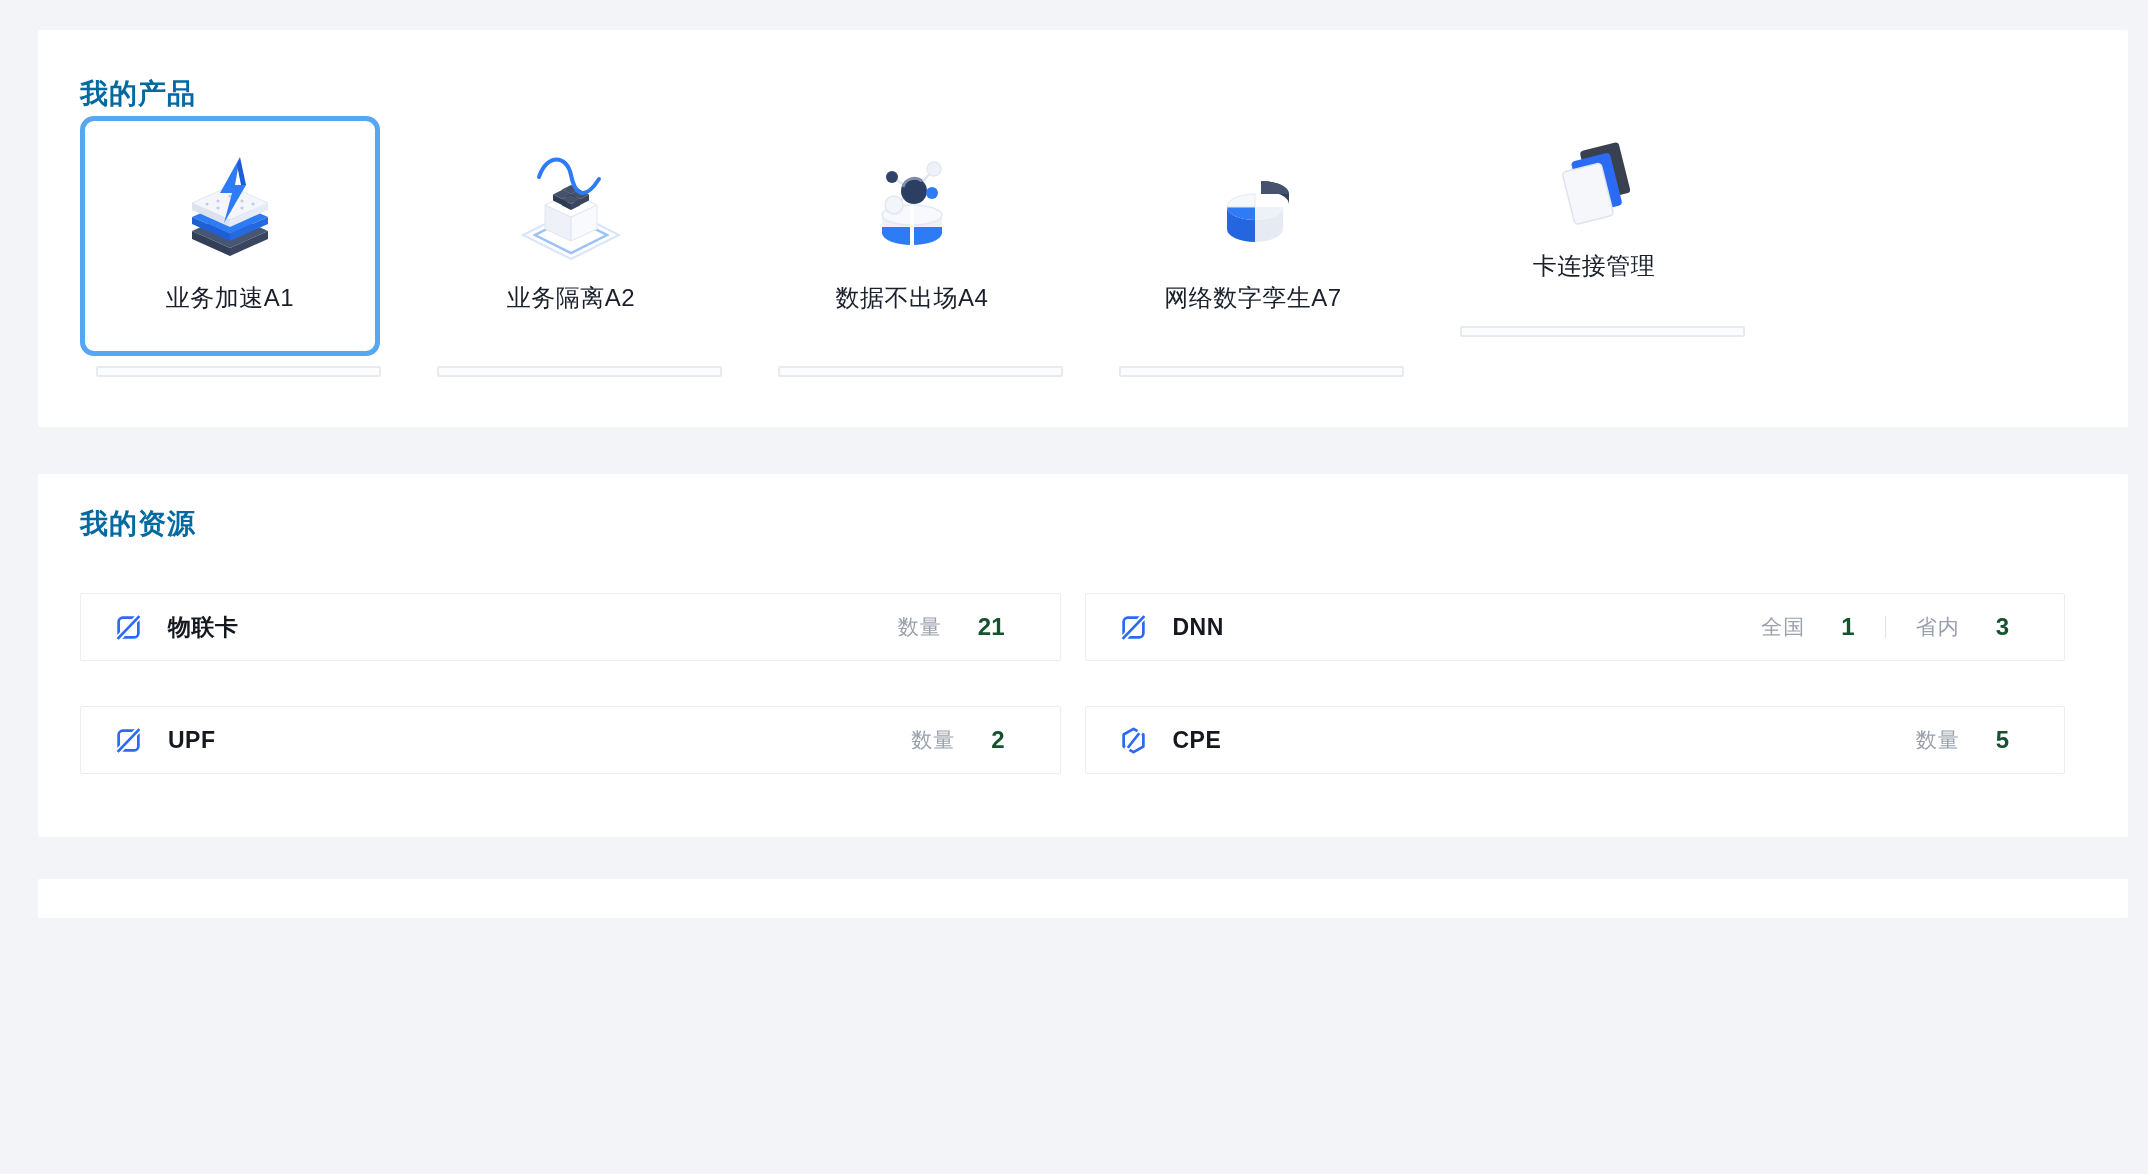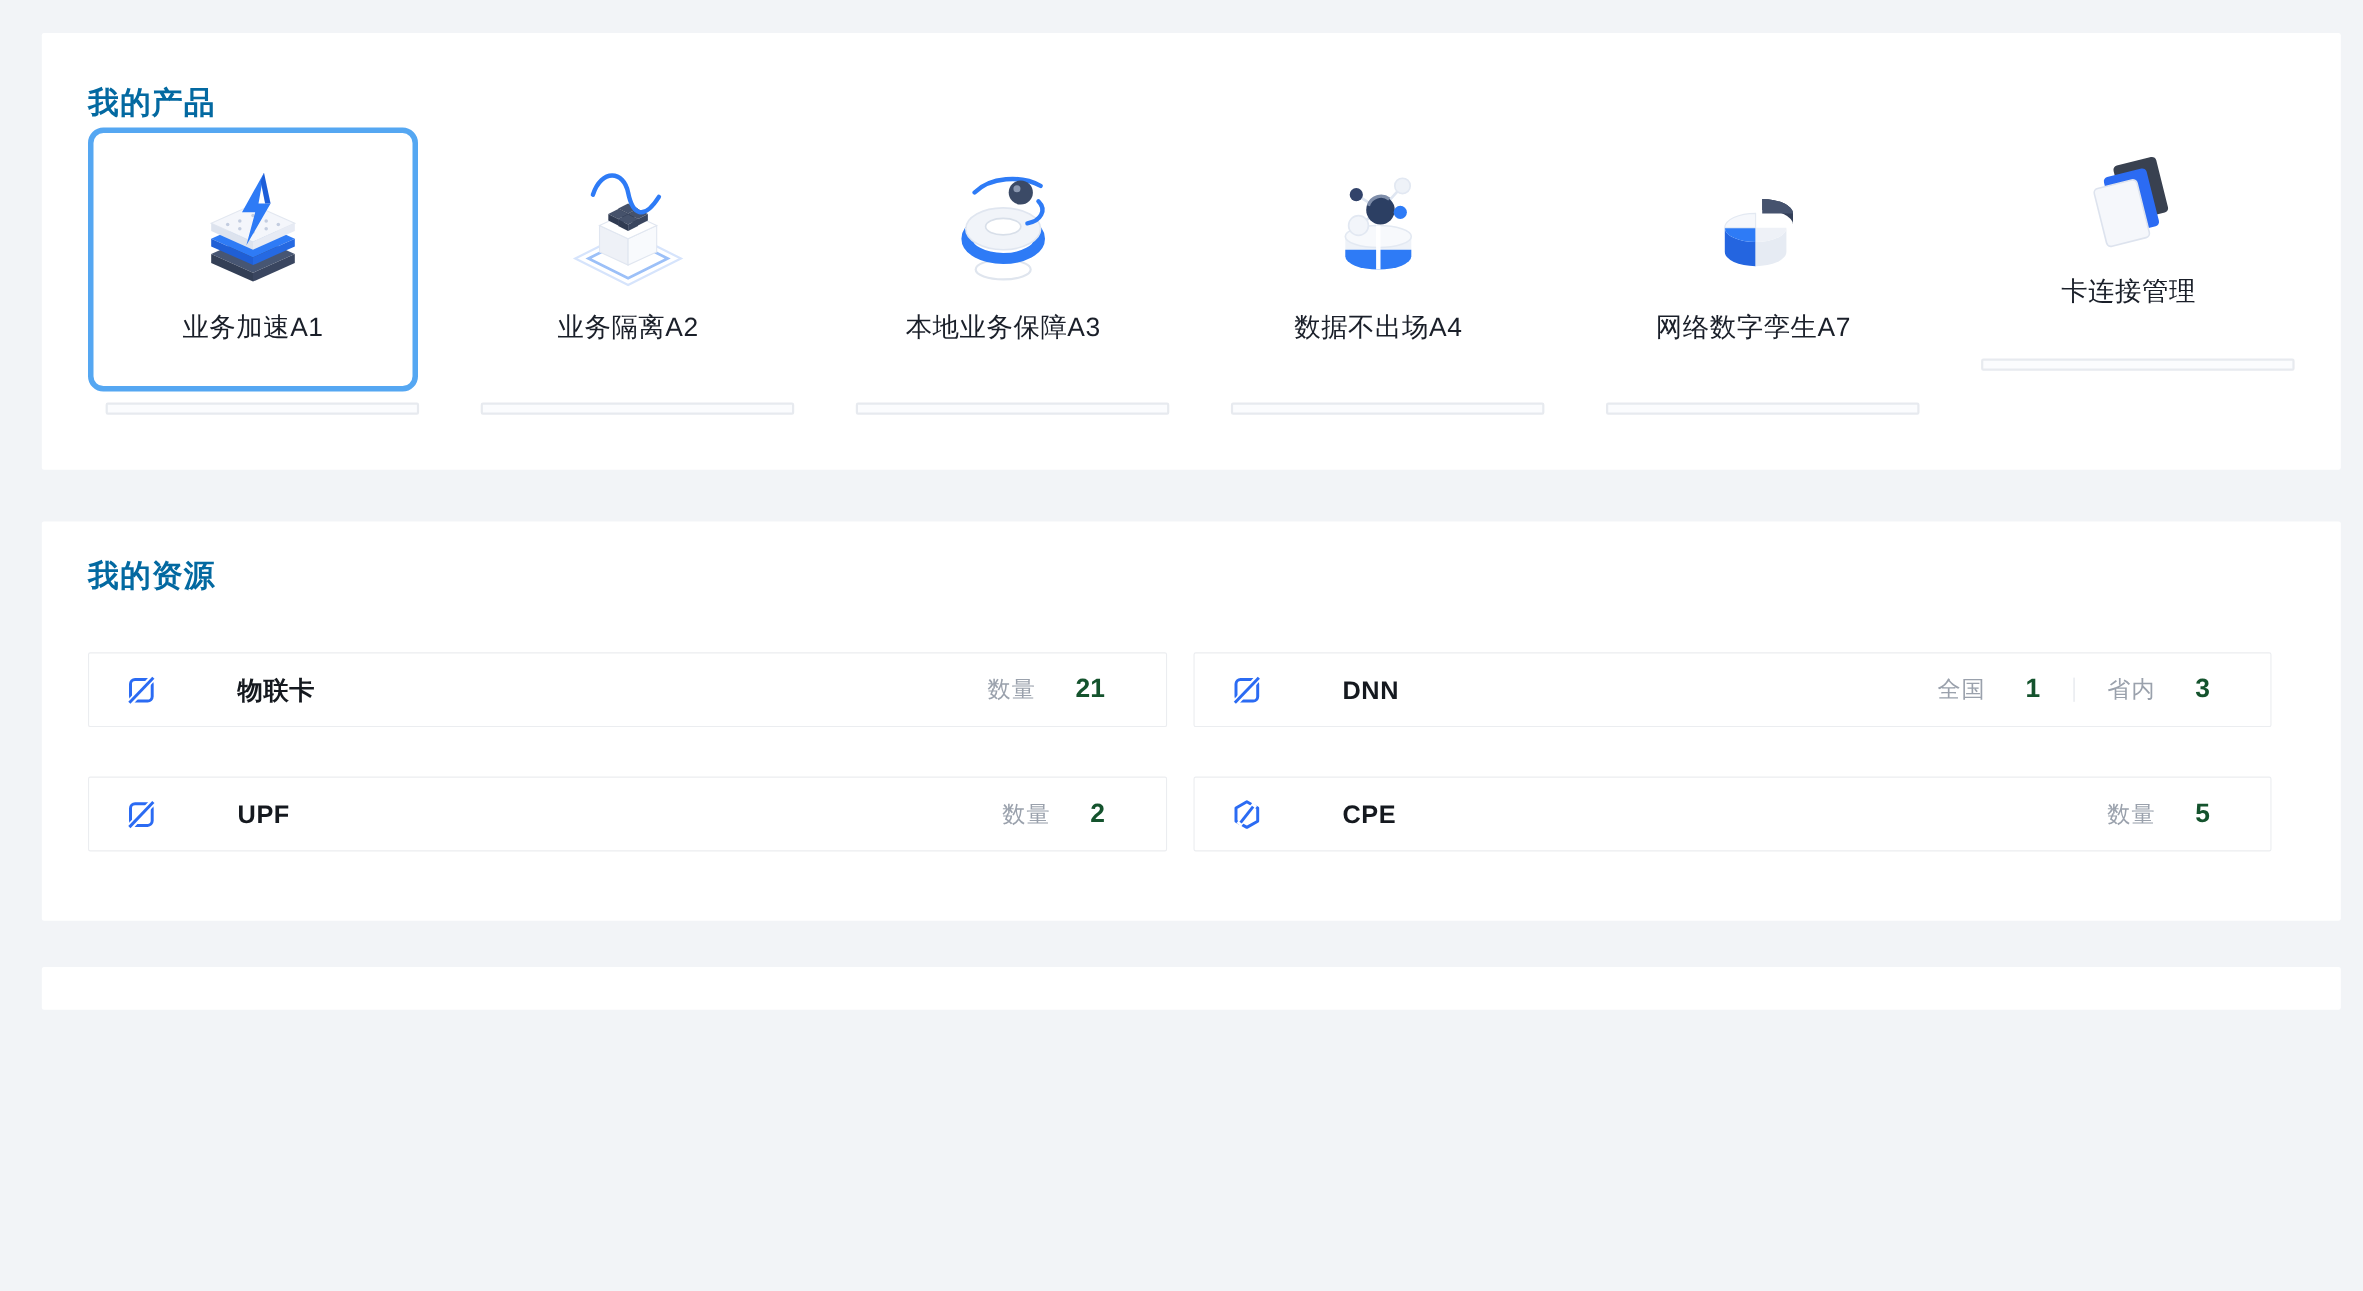--- a/index.html
+++ b/index.html
@@ -66,21 +66,20 @@
     row-gap:45px;
   }
   .resource-card {
     height:68px;
     background:#ffffff;
     border:1px solid #ebedf0;
     border-radius:2px;
     display:flex; align-items:center;
     padding:0 55px 0 34px;
     cursor:pointer;
-    gap:48px;
   }
   .resource-card .res-icon { flex:0 0 auto; width:27px; height:27px; display:block; }
   .resource-name {
     margin-left:26px;
     font-size:23px; font-weight:700; color:#15191f; letter-spacing:0.5px;
   }
   .metrics { margin-left:auto; display:flex; align-items:center; }
   .metric-label { font-size:21px; color:#9aa1ac; letter-spacing:1px; }
   .metric-value { font-size:24px; font-weight:700; color:#14532d; margin-left:36px; }
   .metric-divider { width:1px; height:22px; background:#dfe3e9; margin:0 30px; }
@@ -151,38 +150,20 @@
               <path d="M65,46.5 L56,51 L56,57 L65,52.5 Z" fill="#3a465f"></path>
             </g>
             <path d="M24,24 C32,0 52,2 56,22 C60,42 70,48 84,26" fill="none" stroke="#2e7bf6" stroke-width="4" stroke-linecap="round"></path>
           </svg>
         </div>
         <div class="product-label">业务隔离A2</div>
       </div>
       <div class="card-underline"></div>
     </div>
 
-    <div class="product-cell">
-      <div class="product-card">
-        <div class="icon-wrap">
-          <svg width="112" height="112" viewBox="0 0 112 112">
-            <ellipse cx="56" cy="92" rx="25" ry="9" fill="none" stroke="#dfe5ee" stroke-width="2"></ellipse>
-            <ellipse cx="56" cy="64" rx="33" ry="18" fill="none" stroke="#2e7bf6" stroke-width="10"></ellipse>
-            <ellipse cx="56" cy="55" rx="34" ry="19" fill="#f1f4f9" stroke="#e0e6f0" stroke-width="1.5"></ellipse>
-            <ellipse cx="56" cy="53" rx="16" ry="7.5" fill="#ffffff" stroke="#d8dfe9" stroke-width="1.5"></ellipse>
-            <path d="M30,22 C44,8 72,6 90,16" fill="none" stroke="#2e7bf6" stroke-width="4" stroke-linecap="round"></path>
-            <path d="M88,30 C96,38 90,48 78,50" fill="none" stroke="#2e7bf6" stroke-width="4" stroke-linecap="round"></path>
-            <circle cx="72" cy="22" r="11" fill="#3b4a66"></circle>
-            <circle cx="68.5" cy="18.5" r="3.2" fill="#8b98b0"></circle>
-          </svg>
-        </div>
-        <div class="product-label">本地业务保障A3</div>
-      </div>
-      <div class="card-underline"></div>
-    </div>
 
     <div class="product-cell">
       <div class="product-card">
         <div class="icon-wrap">
           <svg width="112" height="112" viewBox="0 0 112 112">
             <path d="M26,62 L86,62 L86,80 A30,12 0 0 1 26,80 Z" fill="#eef2f8"></path>
             <path d="M26,74 L86,74 L86,80 A30,12 0 0 1 26,80 Z" fill="#2e7bf6"></path>
             <ellipse cx="56" cy="62" rx="30" ry="10" fill="#f7f9fc" stroke="#e3e9f2" stroke-width="1.5"></ellipse>
             <rect x="54" y="52" width="4" height="40" fill="#ffffff"></rect>
             <g stroke="#dfe6f1" stroke-width="2.5">

